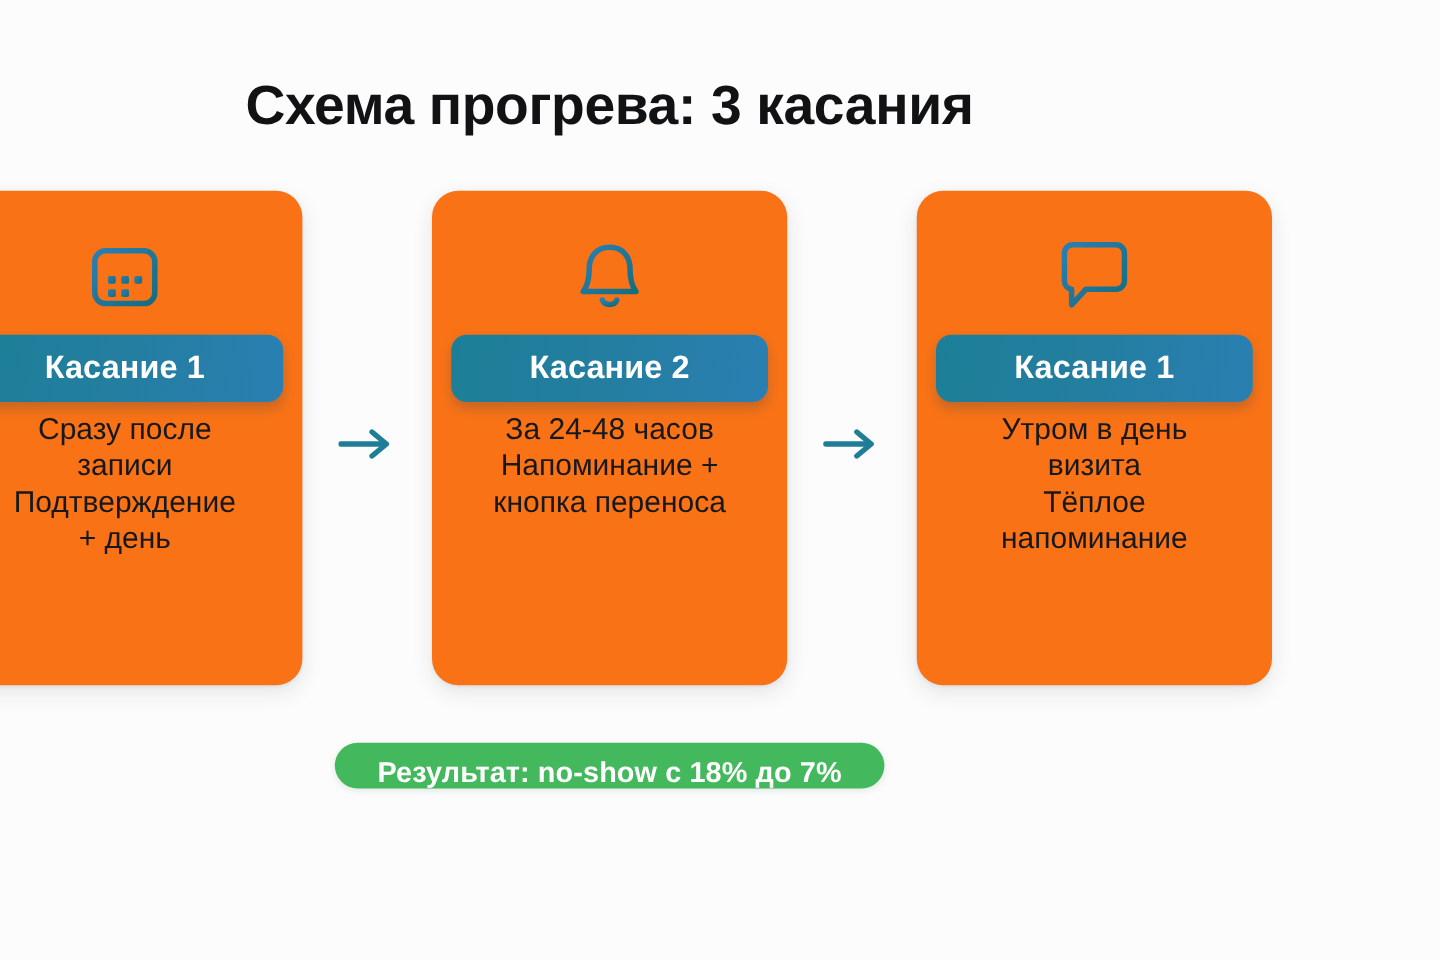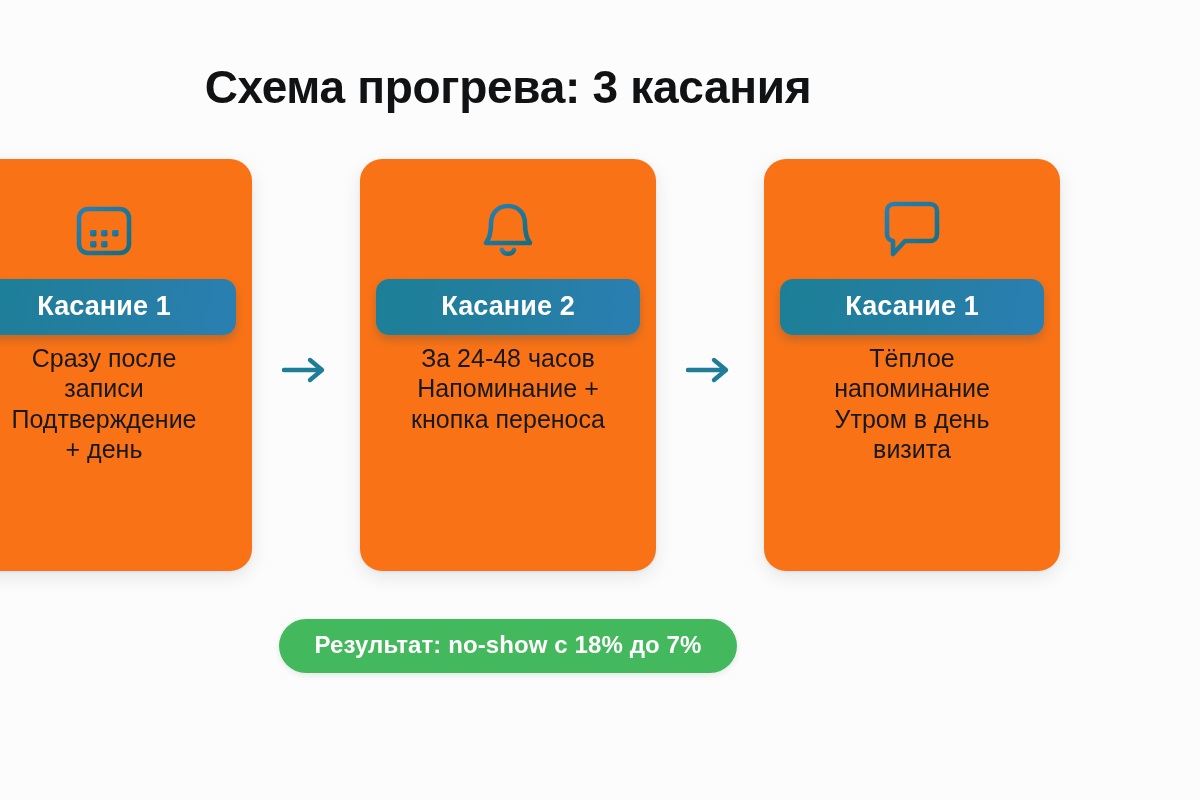--- a/index.html
+++ b/index.html
@@ -116,21 +116,21 @@
     justify-content: center;
     width: 100%;
   }
 
   .result-pill {
     background: #44b85c;
     color: #ffffff;
     font-size: 24px;
     font-weight: bold;
     border-radius: 30px;
-    padding: 14px 36px 16px 36px;
+    padding: 14px 36px 0 36px;
     line-height: 1;
     letter-spacing: 0.1px;
     box-shadow: 0 2px 6px rgba(30, 90, 50, 0.12);
   }
 </style>
 </head>
 <body>
 
 <div class="page">
 
@@ -225,24 +225,24 @@
                    H23 L11 56 V43 C7.5 42.6 5 39.7 5 36 V13 C5 9 8 6 12 6 Z" stroke="url(#gIcon3)" stroke-width="4.6" stroke-linejoin="round" fill="none"></path>
           <path d="M17 18 H44" stroke="url(#gIcon3)" stroke-width="4.4" stroke-linecap="round"></path>
           <path d="M17 26 H41" stroke="url(#gIcon3)" stroke-width="4.4" stroke-linecap="round"></path>
           <path d="M17 34 H33" stroke="url(#gIcon3)" stroke-width="4.4" stroke-linecap="round"></path>
         </svg>
       </div>
 
       <div class="badge">Касание 1</div>
 
       <div class="card-body">
+        <div class="card-line">Утром в день
+визита</div>
         <div class="card-line">Тёплое
 напоминание</div>
-        <div class="card-line">Утром в день
-визита</div>
       </div>
     </div>
 
   </div>
 
   <div class="result-wrap">
     <div class="result-pill">Результат: no-show с 18% до 7%</div>
   </div>
 
 </div>

